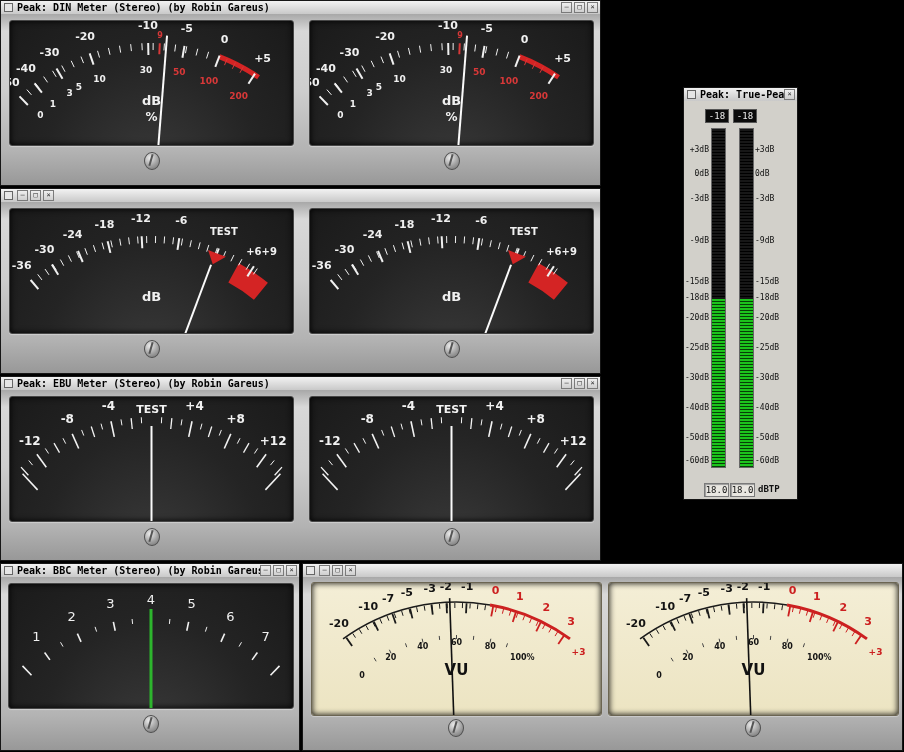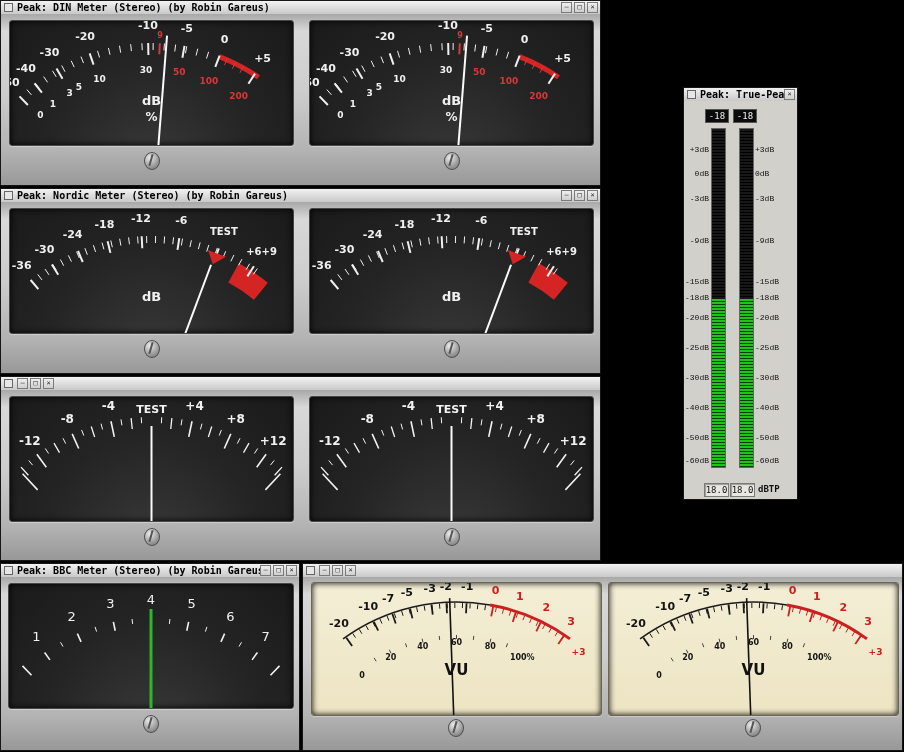--- a/index.html
+++ b/index.html
@@ -28,21 +28,21 @@
                transform:rotate(16deg);}
   
   .tp{background:#d2d0ca;}
   .tp-readout{position:absolute;top:8px;width:22px;height:12px;background:#0b0b0b;border:1px solid #555;
               color:#efefef;font:9px/12px "DejaVu Sans Mono",monospace;text-align:center;}
   .tp-bar{position:absolute;top:27px;width:13px;height:338px;border:1px solid #666;
           background:repeating-linear-gradient(to bottom,#171717 0 2px,#000 2px 3px);}
   .tp-fill{position:absolute;left:0;right:0;bottom:0;
            background:repeating-linear-gradient(to bottom,#1cc41c 0 2px,#073f07 2px 3px);}
   .tp-scale{position:absolute;top:27px;height:338px;width:24px;font:8px "DejaVu Sans Mono",monospace;color:#111;}
-  .tp-scale .lbl{position:absolute;transform:translateY(-50%);white-space:nowrap;font-family:Liberation Mono, monospace;}
+  .tp-scale .lbl{position:absolute;transform:translateY(-50%);white-space:nowrap;}
   .tp-left{left:1px;} .tp-left .lbl{right:0;}
   .tp-right{left:71px;} .tp-right .lbl{left:0;}
   .tp-value{position:absolute;top:382px;width:23px;height:12px;background:#e9e7e1;border:1px solid #7a7a7a;
             box-shadow:inset 1px 1px 1px #9a9a9a;font:9px/12px "DejaVu Sans Mono",monospace;
             text-align:center;color:#111;}
   .tp-unit{position:absolute;top:383px;left:74px;font:bold 9px "DejaVu Sans Mono",monospace;color:#111;}
 </style>
 </head>
 <body>
 
@@ -170,21 +170,20 @@
           </svg>
       </div>
       <div class="screw" style="left:143px;top:138px"></div>
       <div class="screw" style="left:443px;top:138px"></div>
     </div>
   </div>
 
   <div class="window" style="left:0;top:188px;width:601px;height:186px">
     <div class="titlebar">
       <span class="menu-icon"></span>
-      <span class="title">Peak: Nordic Meter (Stereo) (by Robin Gareus)</span>
       <span class="winbtn">–</span>
       <span class="winbtn">□</span>
       <span class="winbtn">×</span>
     </div>
     <div class="content metal">
       <div class="face" style="left:8px;top:6px;width:283px;height:124px">
         <svg width="283" height="124" viewBox="0 0 283 124">
             <path d="M 223.57130676465266 63.84345662214196 A 172 172 0 0 1 250.9054538877754 82.28057165731215" stroke="#d42424" stroke-width="22" fill="none"></path>
             <line x1="20.655929378930622" y1="70.98364469363213" x2="25.15544264673639" y2="76.34595579546499" stroke="#f0f0f0" stroke-width="1"></line>
             <line x1="27.704730247935856" y1="65.35162352349104" x2="31.941788164236115" y2="70.9236375412334" stroke="#f0f0f0" stroke-width="1"></line>
@@ -288,20 +287,21 @@
           </svg>
       </div>
       <div class="screw" style="left:143px;top:138px"></div>
       <div class="screw" style="left:443px;top:138px"></div>
     </div>
   </div>
 
   <div class="window" style="left:0;top:376px;width:601px;height:185px">
     <div class="titlebar">
       <span class="menu-icon"></span>
+      <span class="title">Peak: EBU Meter (Stereo) (by Robin Gareus)</span>
       <span class="winbtn">–</span>
       <span class="winbtn">□</span>
       <span class="winbtn">×</span>
     </div>
     <div class="content metal">
       <div class="face" style="left:8px;top:6px;width:283px;height:124px">
         <svg width="283" height="124" viewBox="0 0 283 124">
             <line x1="11.01953176002263" y1="70.08675903190812" x2="18.37996842997009" y2="78.26135211215947" stroke="#f2f2f2" stroke-width="1.3"></line>
             <line x1="44.000000000000014" y1="46.12504626203446" x2="49.500000000000014" y2="55.651325703663275" stroke="#f2f2f2" stroke-width="1.3"></line>
             <line x1="81.24168609688526" y1="29.543979322445068" x2="84.64087303500968" y2="40.00560100169176" stroke="#f2f2f2" stroke-width="1.3"></line>

